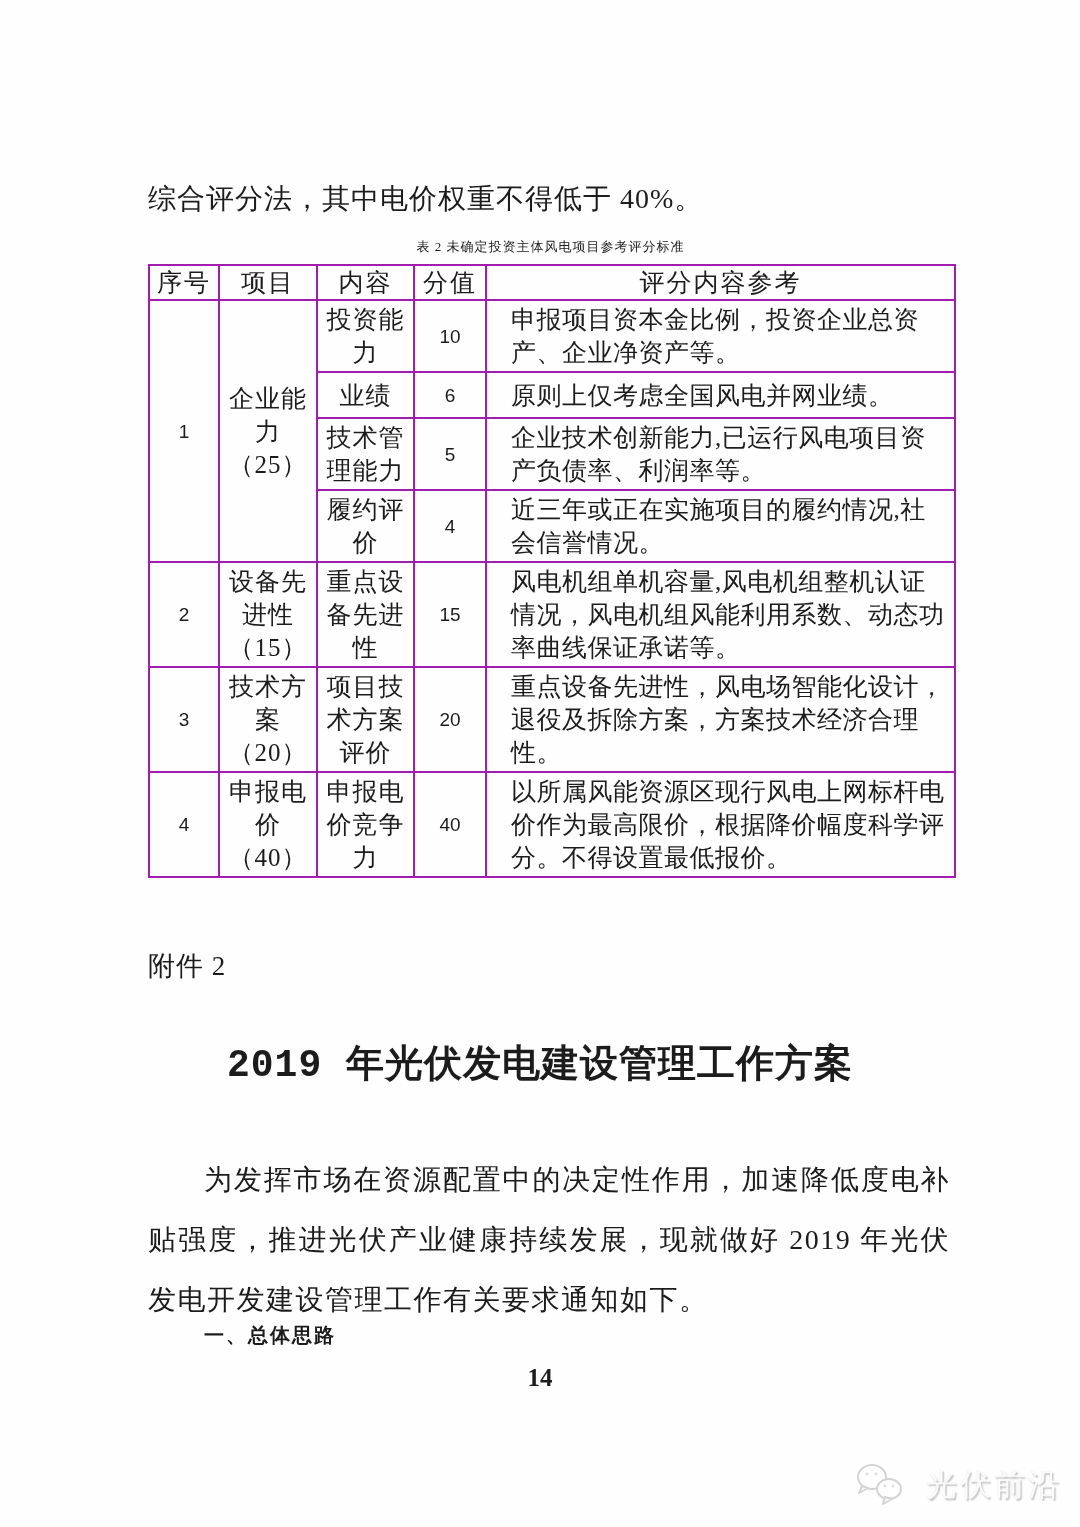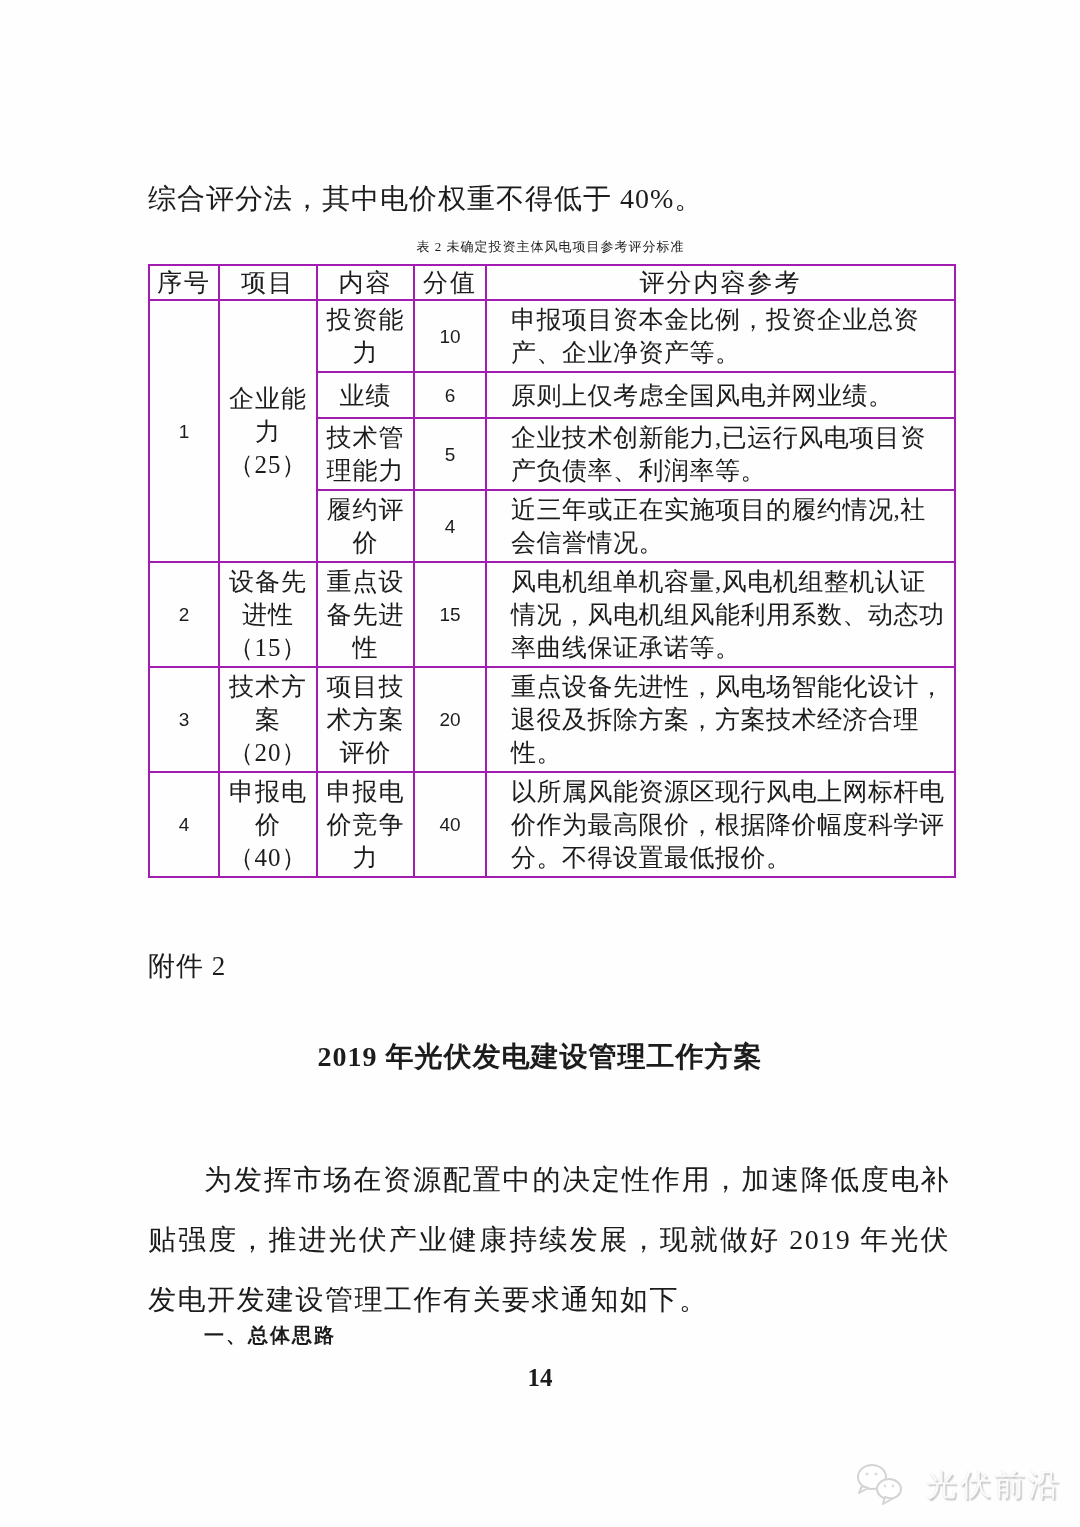--- a/index.html
+++ b/index.html
@@ -76,23 +76,23 @@
   tr.r4  { height: 101px; }
 
   
   .attachment-label {
     left: 148px; top: 948px;
     font-size: 27px; letter-spacing: 1px;
   }
   .doc-title {
     left: 0; top: 1038px; width: 1080px;
     text-align: center;
-    font-family: Liberation Serif, serif;
+    font-family: Liberation Mono, monospace;
     font-weight: 700;
-    font-size: 28px;
+    font-size: 38px;
     letter-spacing: 1px;
   }
   .body-paragraph {
     left: 148px; top: 1150px; width: 802px;
     font-size: 28px;
     line-height: 60px;
     text-align: justify;
     text-indent: 2em;
     letter-spacing: 1.5px;
   }

